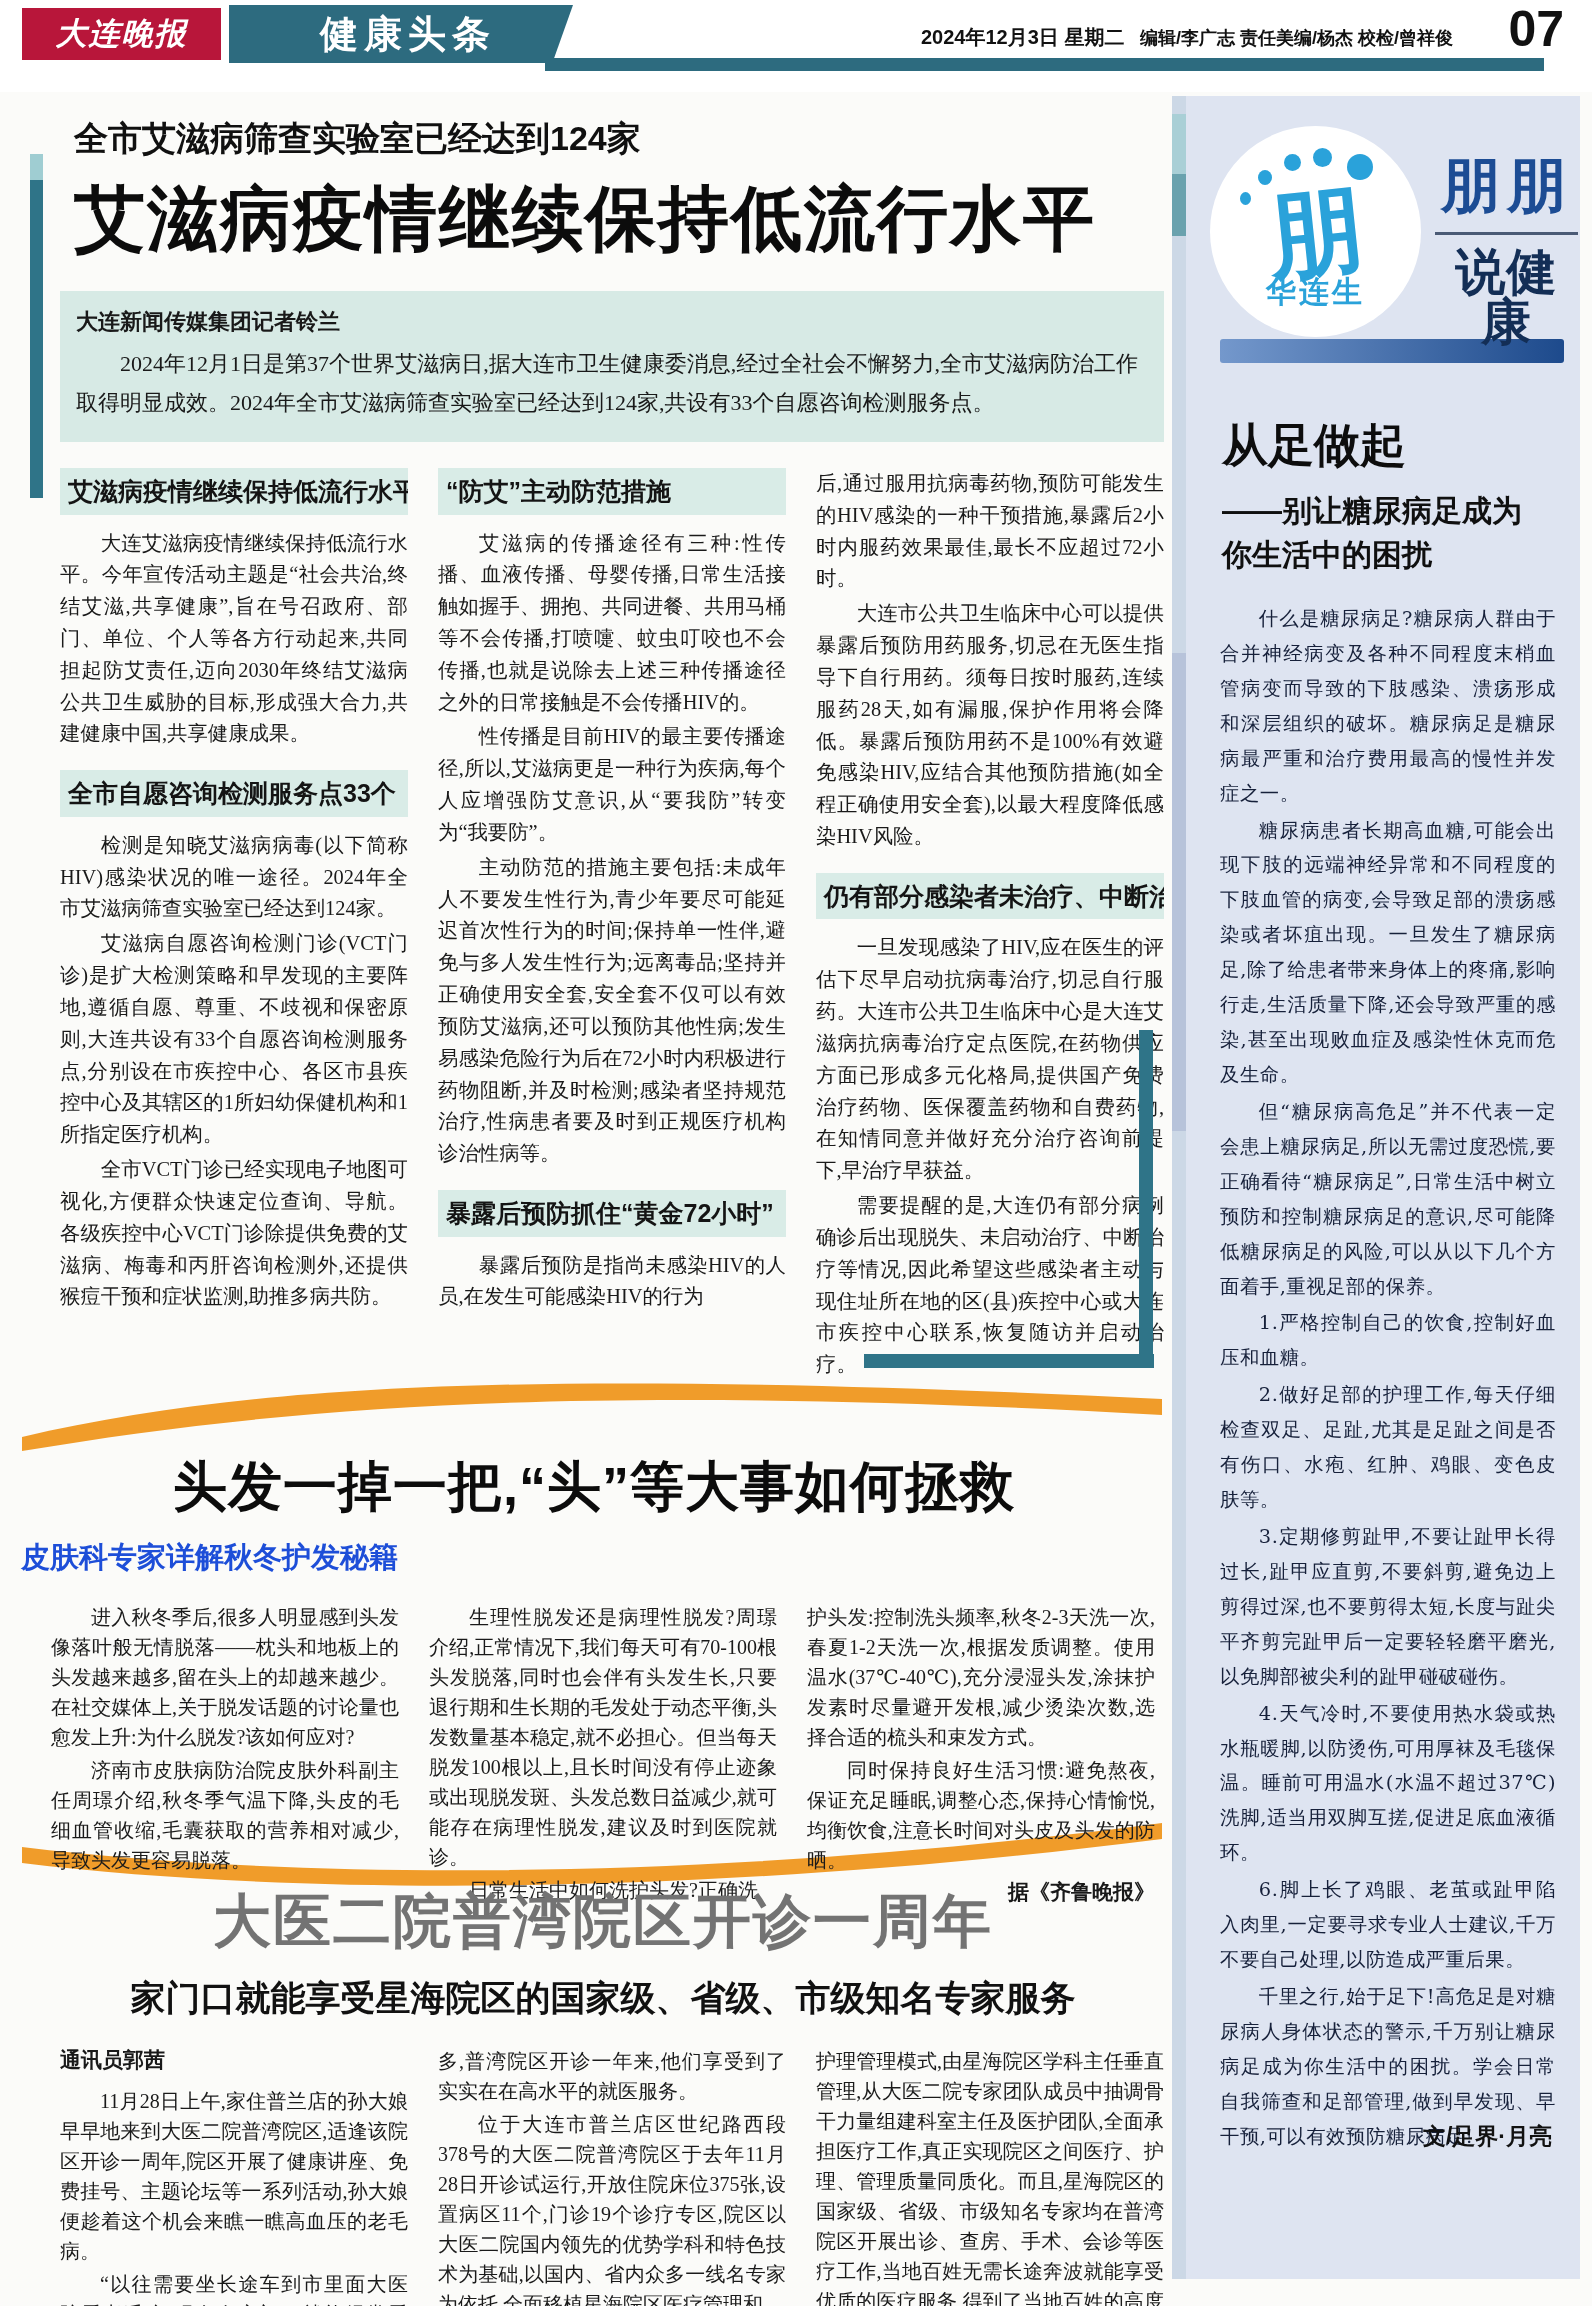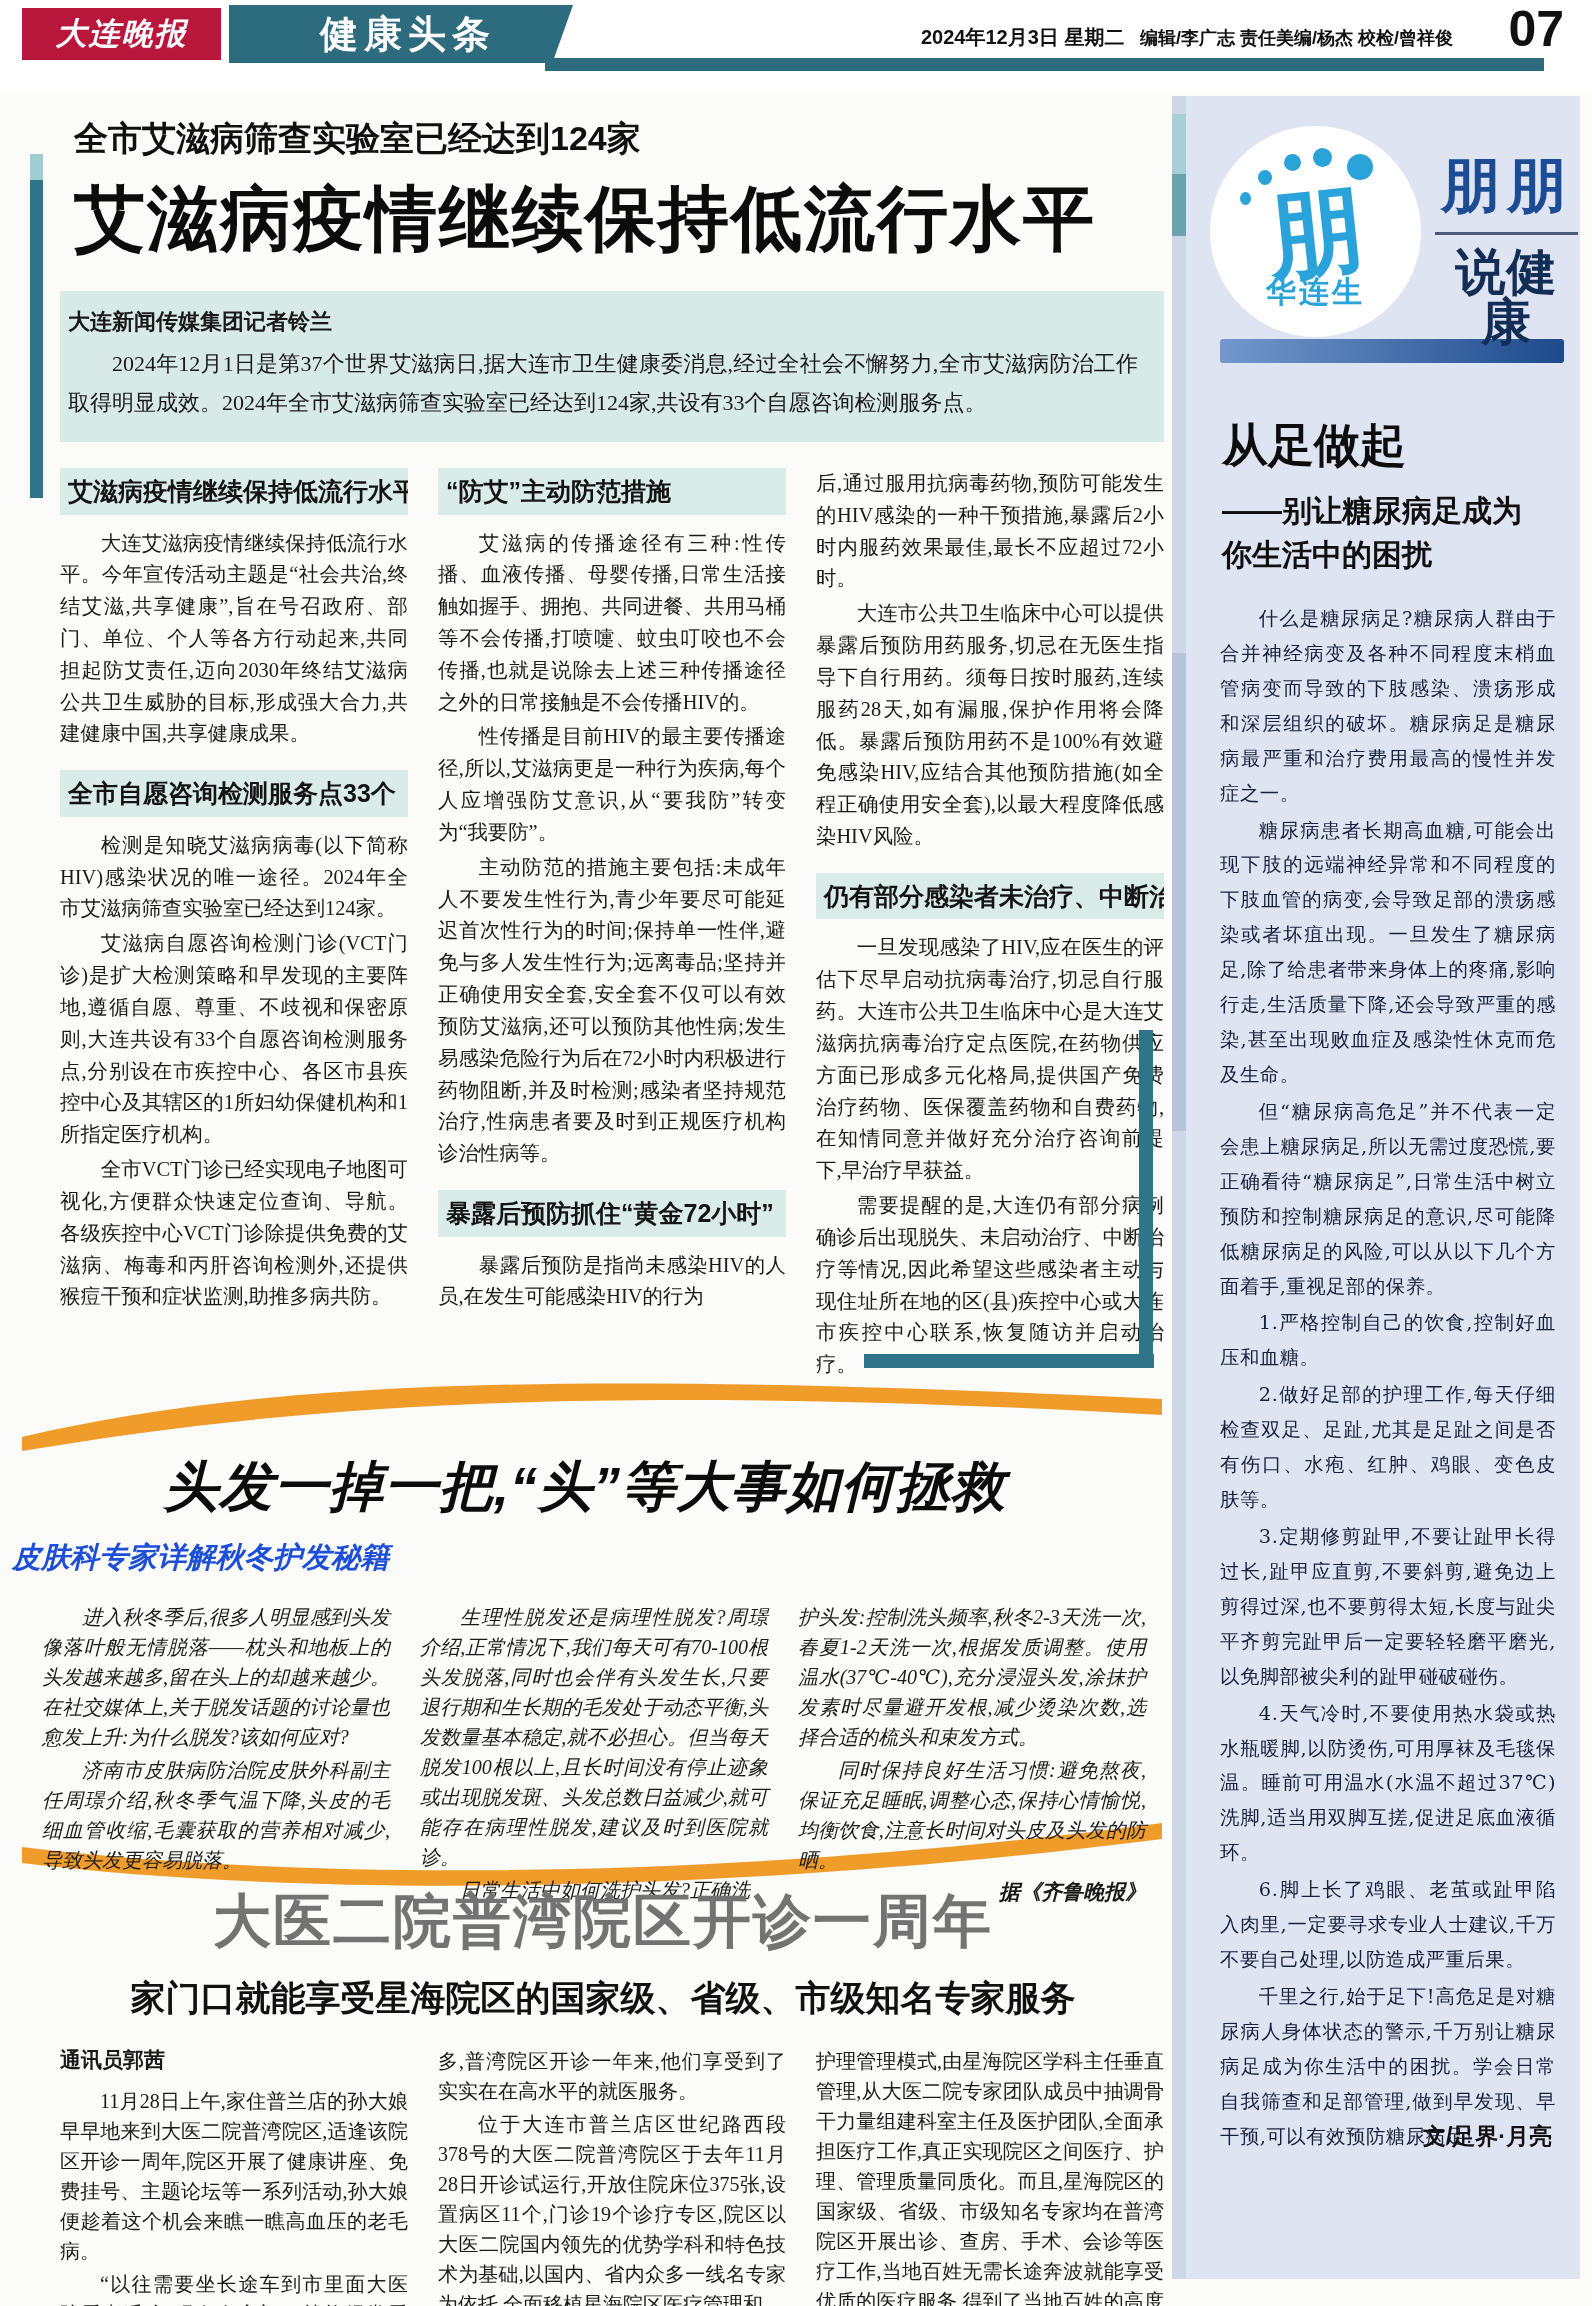--- a/index.html
+++ b/index.html
@@ -24,21 +24,21 @@
   .hdr-rule{position:absolute;left:545px;top:58px;width:999px;height:13px;background:#2d6b7f;}
   .hdr-date{position:absolute;right:139px;top:24px;font-size:20px;font-weight:700;color:#111;white-space:nowrap;}
   .hdr-staff{font-weight:600;font-size:18px;margin-left:10px;margin-top:28px;}
   .pageno{position:absolute;right:28px;top:0px;font-size:50px;font-weight:900;color:#111;}
   
   .main-art{position:absolute;left:30px;top:96px;width:1146px;}
   .bracket-v{position:absolute;left:0;top:84px;width:13px;height:318px;background:#2f7488;}
   .bracket-cap{position:absolute;left:0;top:58px;width:13px;height:26px;background:#9fcdd2;}
   .kicker{margin:20px 0 0 44px;font-size:34px;font-weight:800;color:#101010;}
   .headline{margin:10px 0 0 44px;font-size:71px;font-weight:900;letter-spacing:2px;color:#0c0c0c;}
-  .leadbox{margin:24px 12px 0 30px;background:#d7eae5;padding:16px 26px 20px 8px;}
+  .leadbox{margin:24px 12px 0 30px;background:#d7eae5;padding:16px 26px 20px 16px;}
   .lead-byline{font-size:22px;font-weight:700;margin-bottom:8px;}
   .lead-text{font-family:"Liberation Serif","DejaVu Serif",serif;font-size:22px;line-height:1.75;text-indent:2em;text-align:justify;margin:0;}
   .cols{margin:26px 12px 0 30px;display:flex;gap:30px;}
   .col{flex:1;min-width:0;}
   .col-subhead{
     background:#d9ece7;font-weight:800;font-size:25px;line-height:1.3;
     padding:7px 8px;margin:20px 0 13px;white-space:nowrap;overflow:hidden;color:#141414;
   }
   .col > .col-subhead:first-child{margin-top:0;}
   .body-p{
@@ -49,21 +49,21 @@
   .no-indent{text-indent:0;}
   .col-byline{font-size:21px;font-weight:700;margin:0 0 12px;}
   .col-credit{text-align:right;font-weight:700;font-size:21px;font-family:"Liberation Sans",sans-serif;margin-top:2px;}
   .corner-v{position:absolute;left:1139px;top:1030px;width:14px;height:338px;background:#2f7488;}
   .corner-h{position:absolute;left:864px;top:1354px;width:290px;height:14px;background:#2f7488;}
   
   .swoosh{position:absolute;left:22px;width:1140px;height:80px;}
   .swoosh1{top:1371px;}
   .swoosh2{top:1809px;}
   
-  .hair-art{position:absolute;left:12px;top:1451px;width:1146px;font-style:italic;}
+  .hair-art{position:absolute;left:21px;top:1451px;width:1146px;}
   .hair-headline{text-align:center;font-size:54px;font-weight:900;letter-spacing:1px;margin:0;color:#0c0c0c;}
   .hair-sub{text-align:left;font-size:29px;font-weight:800;margin:14px 0 0;color:#1d4ed8;}
   .cols.small{margin-top:24px;}
   .cols.small .body-p{font-size:20px;line-height:1.5;}
   
   .hosp-art{position:absolute;left:30px;top:1883px;width:1146px;}
   .hosp-headline{text-align:center;font-size:58px;font-weight:900;letter-spacing:2px;margin:0;color:#737373;}
   .hosp-sub{text-align:center;font-size:35px;font-weight:800;margin:14px 0 0;color:#111;}
   
   .sidebar{position:absolute;left:1186px;top:96px;width:394px;height:2183px;background:#dee4f1;}

